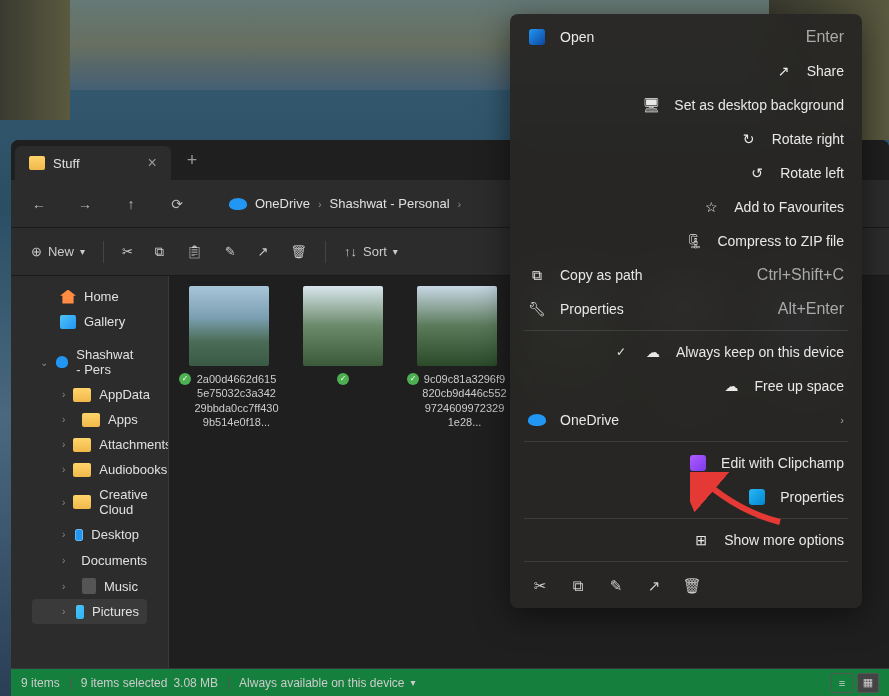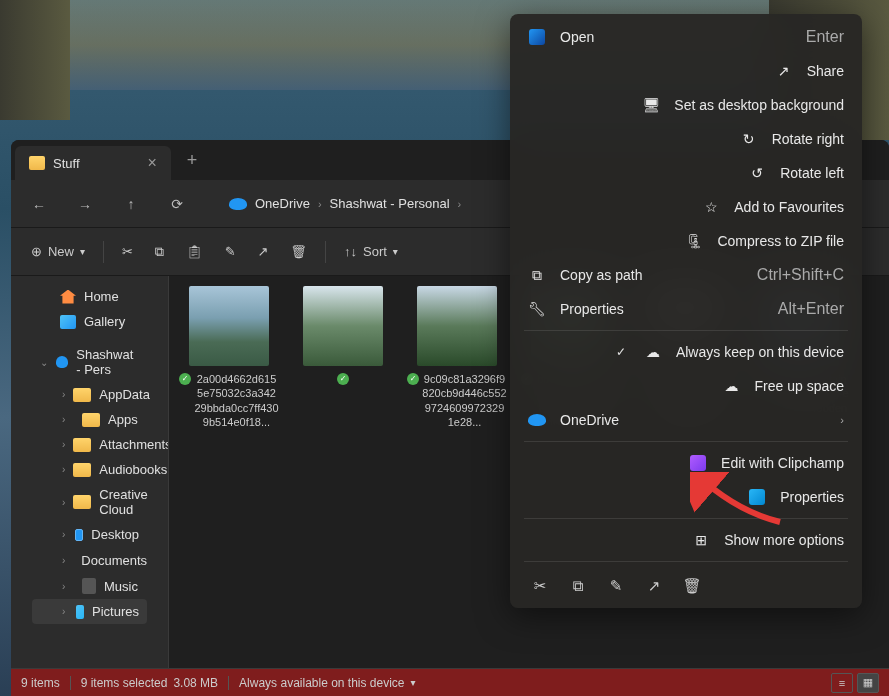--- a/index.html
+++ b/index.html
@@ -52,21 +52,21 @@
 .doc-icon { width: 14px; height: 16px; background: #e0e0e0; border-radius: 1px; }
 .music-icon { width: 14px; height: 16px; background: #555; border-radius: 2px; }
 .pic-icon { width: 16px; height: 14px; background: linear-gradient(135deg, #4fc3f7, #29b6f6); border-radius: 2px; }
 
 .content { flex: 1; background: #1f1f1f; padding: 10px; display: flex; flex-wrap: wrap; gap: 14px; align-content: flex-start; overflow-y: auto; }
 .thumb { width: 100px; display: flex; flex-direction: column; align-items: center; text-align: center; }
 .thumb-img { width: 80px; height: 80px; border-radius: 2px; margin-bottom: 6px; }
 .thumb-name { font-size: 11px; color: #ccc; line-height: 1.3; word-break: break-all; max-height: 56px; overflow: hidden; display: flex; gap: 3px;}
 .check-badge { width: 12px; height: 12px; background: #4caf50; border-radius: 50%; display: inline-flex; align-items: center; justify-content: center; font-size: 8px; color: #fff; flex-shrink: 0; margin-top: 1px;}
 
-.statusbar { height: 28px; background: #7f1d1d; display: flex; align-items: center; padding: 0 10px; gap: 6px; font-size: 12px; color: #ccc; border-top: 1px solid #3a3a3a;}
+.statusbar { height: 28px; background: #15803d; display: flex; align-items: center; padding: 0 10px; gap: 6px; font-size: 12px; color: #ccc; border-top: 1px solid #3a3a3a;}
 .status-sep { width: 1px; height: 14px; background: #555; margin: 0 4px; }
 .view-toggle { margin-left: auto; display: flex; gap: 4px; }
 .view-btn { width: 22px; height: 20px; border: 1px solid #555; border-radius: 2px; display: flex; align-items: center; justify-content: center; font-size: 11px; }
 
 
 .ctx-menu {
   position: absolute; left: 510px; top: 14px; width: 352px;
   background: rgba(40,38,36,0.96); backdrop-filter: blur(20px);
   border-radius: 8px; padding: 6px; color: #e8e8e8; font-size: 14px;
   box-shadow: 0 8px 32px rgba(0,0,0,0.5);

